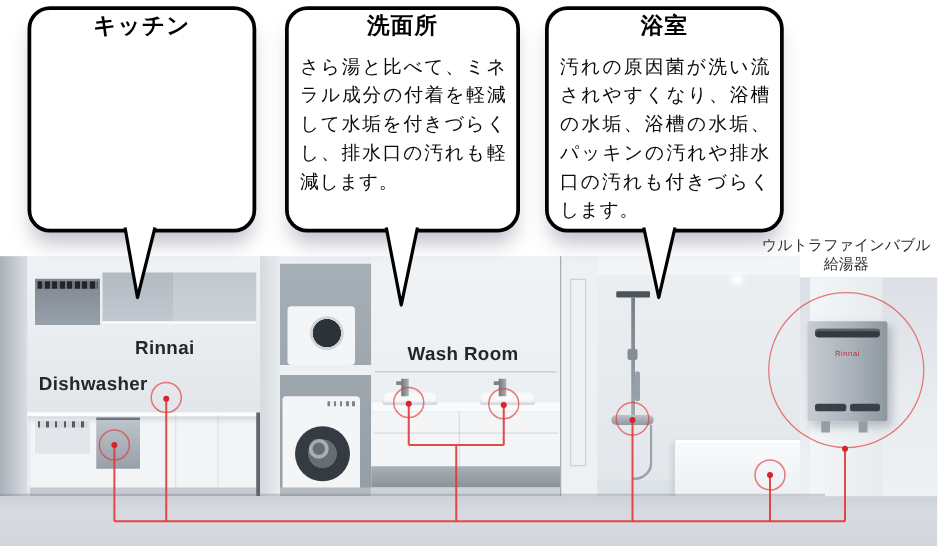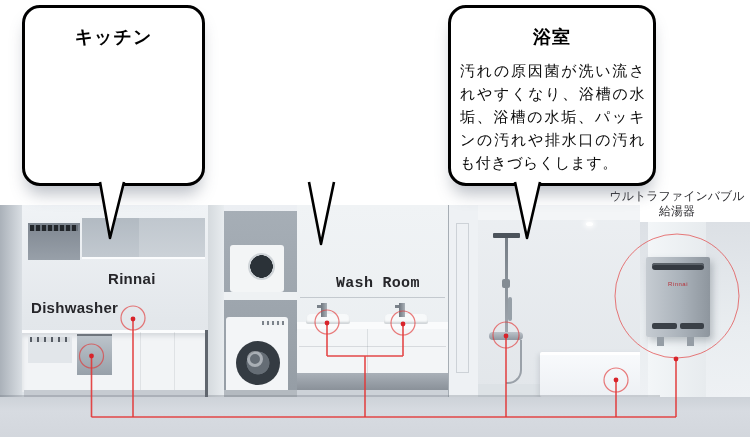--- a/index.html
+++ b/index.html
@@ -6,22 +6,22 @@
   .canvas{position:relative;width:750px;height:437px;background:#fff;overflow:hidden;
           font-family:"Liberation Sans","DejaVu Sans",sans-serif;}
   .abs{position:absolute;}
 
   
   .bubble{position:absolute;top:5px;height:181px;background:#fff;border:3px solid #000;
           border-radius:18px;box-sizing:border-box;z-index:30;
           box-shadow:0 12px 16px -4px rgba(108,118,132,.45);}
   .bubble.b1{left:22px;width:183px;}
   .bubble.b2{left:228px;width:188px;}
-  .bubble.b3{left:448px;width:208px;}
-  .bubble-title{margin-top:17px;text-align:center;font-size:18px;font-weight:700;
+  .bubble.b3{left:436px;width:191px;}
+  .bubble-title{text-align:center;font-size:18px;font-weight:700;
                 color:#000;letter-spacing:1px;}
   .bubble-body{margin:10px 8px 0 9px;font-size:15px;line-height:23px;letter-spacing:.5px;
                color:#0a0a0a;font-weight:500;text-align:justify;}
   .tails,.overlay{position:absolute;left:0;top:0;width:750px;height:437px;pointer-events:none;}
   .tails{z-index:35;} .overlay{z-index:40;}
 
   
   .scene{position:absolute;left:0;top:205px;width:750px;height:232px;z-index:1;
          background:linear-gradient(180deg,#eceff3 0%,#e4e8ec 70%,#dadfe4 100%);}
   .scene .abs{position:absolute;}
@@ -115,21 +115,21 @@
 
   .room-shadow{left:0;top:190px;width:660px;height:2px;background:rgba(100,108,118,.28);}
   .apron{left:0;top:192px;width:750px;height:40px;
          background:linear-gradient(180deg,#cdd2d8,#d7dbe1 35%,#d3d7dd);}
 
   
   .scene-label{position:absolute;z-index:10;font-size:15px;font-weight:700;color:#26262a;
                letter-spacing:.3px;white-space:nowrap;}
   .lbl-kitchen{left:108px;top:270px;}
   .lbl-dishwasher{left:31px;top:299px;}
-  .lbl-washroom{left:336px;top:275px;font-family:Liberation Mono, monospace;}
+  .lbl-washroom{left:326px;top:275px;}
   .lbl-bathroom{left:529px;top:301px;}
   .heater-label{position:absolute;left:598px;top:189px;width:158px;z-index:10;text-align:center;
                 font-size:12px;line-height:15px;color:#2e2e32;font-weight:500;}
 </style>
 </head>
 <body>
 
 <div class="canvas">
 
   <div class="scene">
@@ -207,20 +207,24 @@
   <div class="scene-label lbl-kitchen">Rinnai</div>
   <div class="scene-label lbl-dishwasher">Dishwasher</div>
   <div class="scene-label lbl-washroom">Wash Room</div>
   <div class="heater-label">
     <div>ウルトラファインバブル</div>
     <div>給湯器</div>
   </div>
 
   <div class="bubble b1">
     <div class="bubble-title">キッチン</div>
+  </div>
+  <div class="bubble b2">
+    <div class="bubble-title">洗面所</div>
+    <div class="bubble-body">さら湯と比べて、ミネラル成分の付着を軽減して水垢を付きづらくし、排水口の汚れも軽減します。</div>
   </div>
   <div class="bubble b3">
     <div class="bubble-title">浴室</div>
     <div class="bubble-body">汚れの原因菌が洗い流されやすくなり、浴槽の水垢、浴槽の水垢、パッキンの汚れや排水口の汚れも付きづらくします。</div>
   </div>
 
   <svg class="tails" viewBox="0 0 750 437">
     <path d="M100,182 L110,238 L124,182" fill="#ffffff" stroke="#000000" stroke-width="2.6" stroke-linejoin="round"></path>
     <path d="M309,182 L321,244 L334,182" fill="#ffffff" stroke="#000000" stroke-width="2.6" stroke-linejoin="round"></path>
     <path d="M515,182 L527,238 L540,182" fill="#ffffff" stroke="#000000" stroke-width="2.6" stroke-linejoin="round"></path>

